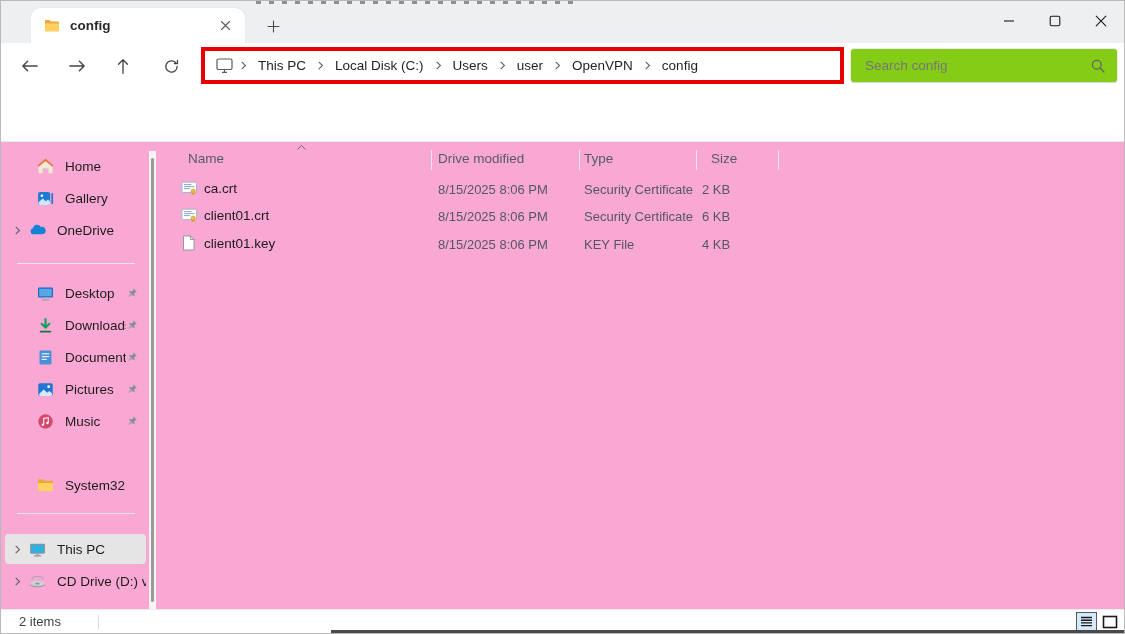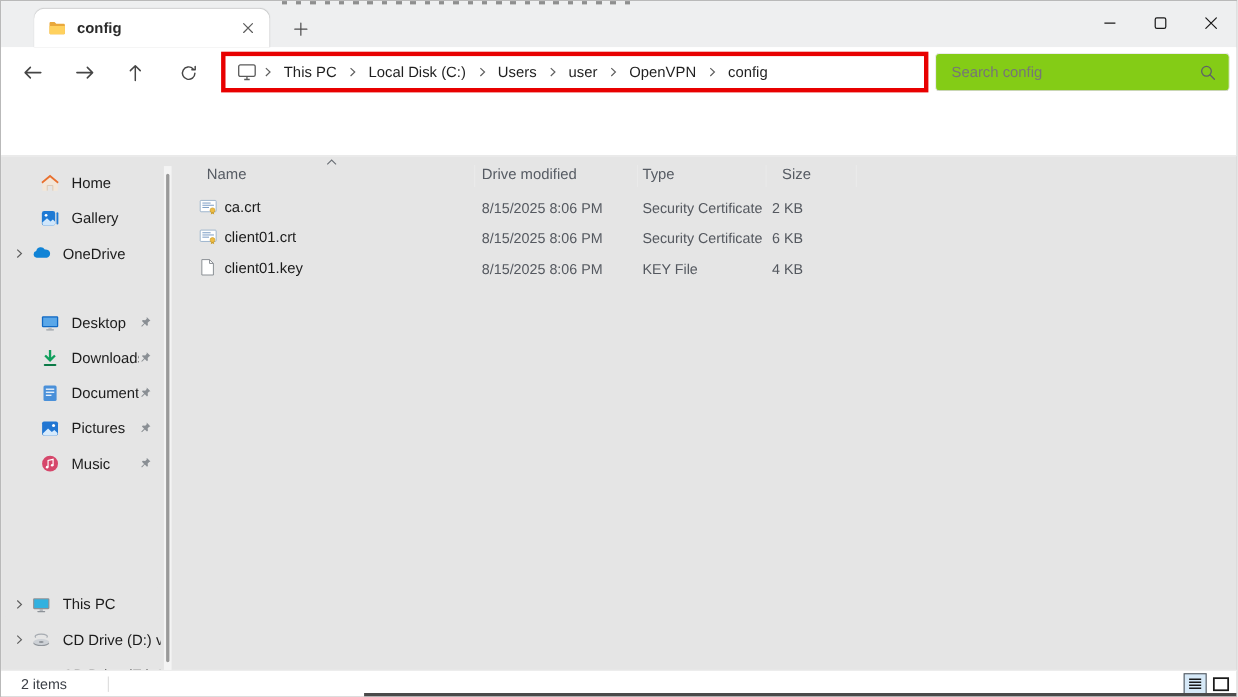--- a/index.html
+++ b/index.html
@@ -53,21 +53,21 @@
   .search-glyph { position:absolute; right:11px; top:9px; }
 
   
   .toolbar { position:absolute; top:88px; left:0; right:0; height:53px; background:#fff; border-bottom:1px solid #e8e8e8; }
   .tbtn { position:absolute; top:98px; display:flex; align-items:center; gap:8px; height:34px; padding:0 6px; border-radius:4px; }
   .tbtn-label { font-size:14px; color:#1f1f1f; }
   .ticon-btn { position:absolute; top:99px; width:36px; height:34px; display:flex; align-items:center; justify-content:center; border-radius:4px; }
   .tsep { position:absolute; top:103px; width:1px; height:25px; background:#e3e3e3; }
 
   
-  .body { position:absolute; top:141px; left:0; right:0; height:469px; background:#e5e5e5; overflow:hidden; }
+  .body { position:absolute; top:141px; left:0; right:0; height:469px; background:#f9a8d4; overflow:hidden; }
 
   
   .sidebar { position:absolute; left:0; top:0; width:160px; height:469px; overflow:hidden; }
   .srow {
     position:absolute; left:4px; width:141px; height:30px; border-radius:4px;
     display:flex; align-items:center;
   }
   .srow.selected { background:#e5e5e5; }
   .s-chevron { width:24px; display:flex; justify-content:center; align-items:center; flex:none; }
   .s-icon { width:17px; height:17px; flex:none; display:flex; align-items:center; justify-content:center; margin-left:8px; }
@@ -437,20 +437,30 @@
         </span>
         <span class="s-label">Music</span>
         <span class="s-pin">
           <svg width="12" height="12" viewBox="0 0 16 16" fill="#8a8f94">
               <path d="M9.8 1.6l4.6 4.6-1.5.4-1.9 1.9.3 2.9-1.1 1.1-2.7-2.7-3.4 3.5-.9-.9 3.5-3.4L4 6.3l1.1-1.1 2.9.3 1.9-1.9z"></path>
             </svg>
         </span>
       </div>
 
 
+      <div class="srow" style="top:328px">
+        <span class="s-chevron"></span>
+        <span class="s-icon">
+          <svg width="17" height="17" viewBox="0 0 16 16">
+            <path d="M1 3.2C1 2.5 1.5 2 2.2 2h3.4l1.6 1.6h6.6c.7 0 1.2.5 1.2 1.2V12c0 .7-.5 1.2-1.2 1.2H2.2C1.5 13.2 1 12.7 1 12z" fill="#e9a83c"></path>
+            <path d="M1 5.6h14V12c0 .7-.5 1.2-1.2 1.2H2.2C1.5 13.2 1 12.7 1 12z" fill="#ffd15e"></path>
+          </svg>
+        </span>
+        <span class="s-label">System32</span>
+      </div>
 
       <div class="sdivider" style="top:371px"></div>
 
       <div class="srow has-chevron selected" style="top:392px">
         <span class="s-chevron">
           <svg width="9" height="11" viewBox="0 0 10 12" fill="none">
               <path d="M3 2l4.2 4L3 10" stroke="#5f5f5f" stroke-width="1.2"></path>
             </svg>
         </span>
         <span class="s-icon">

